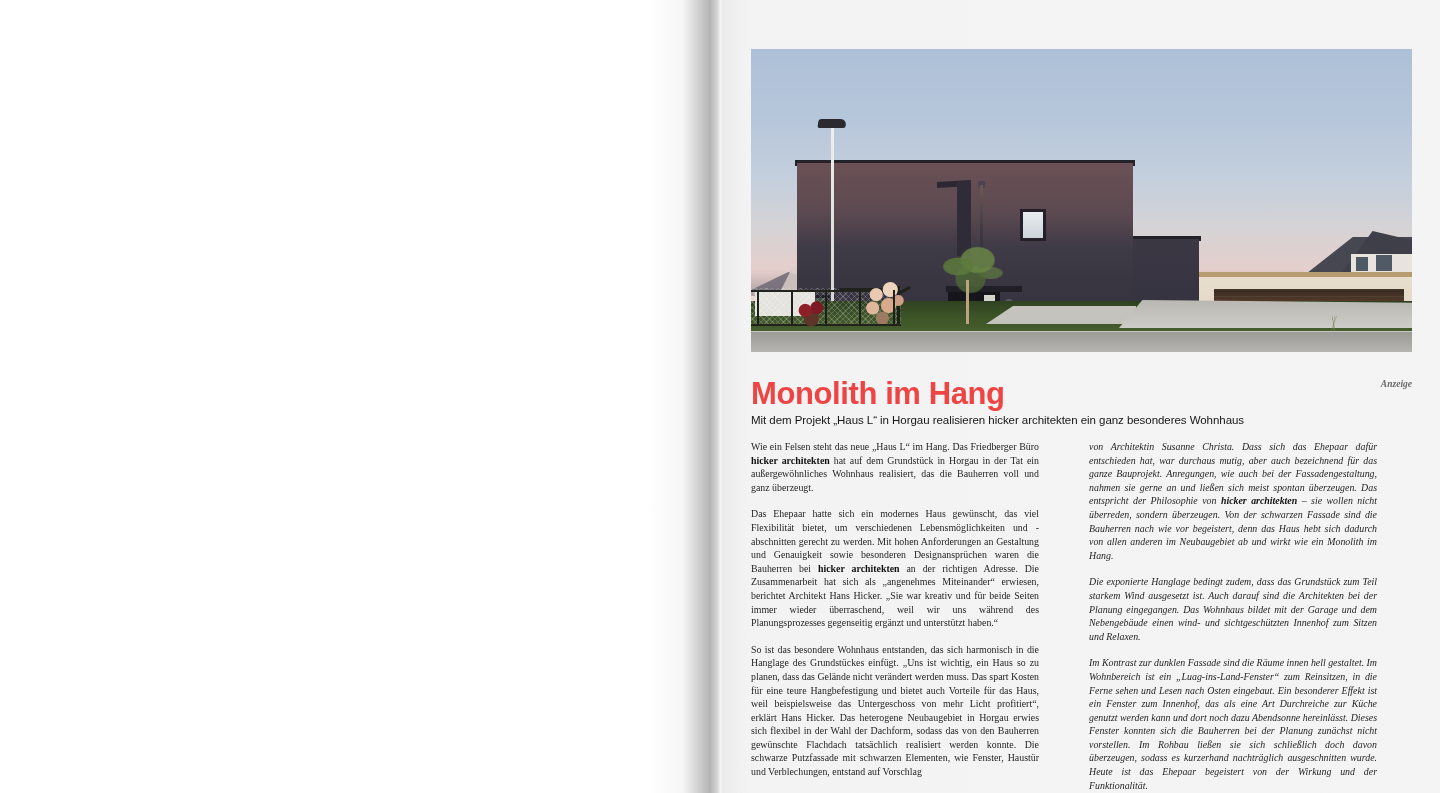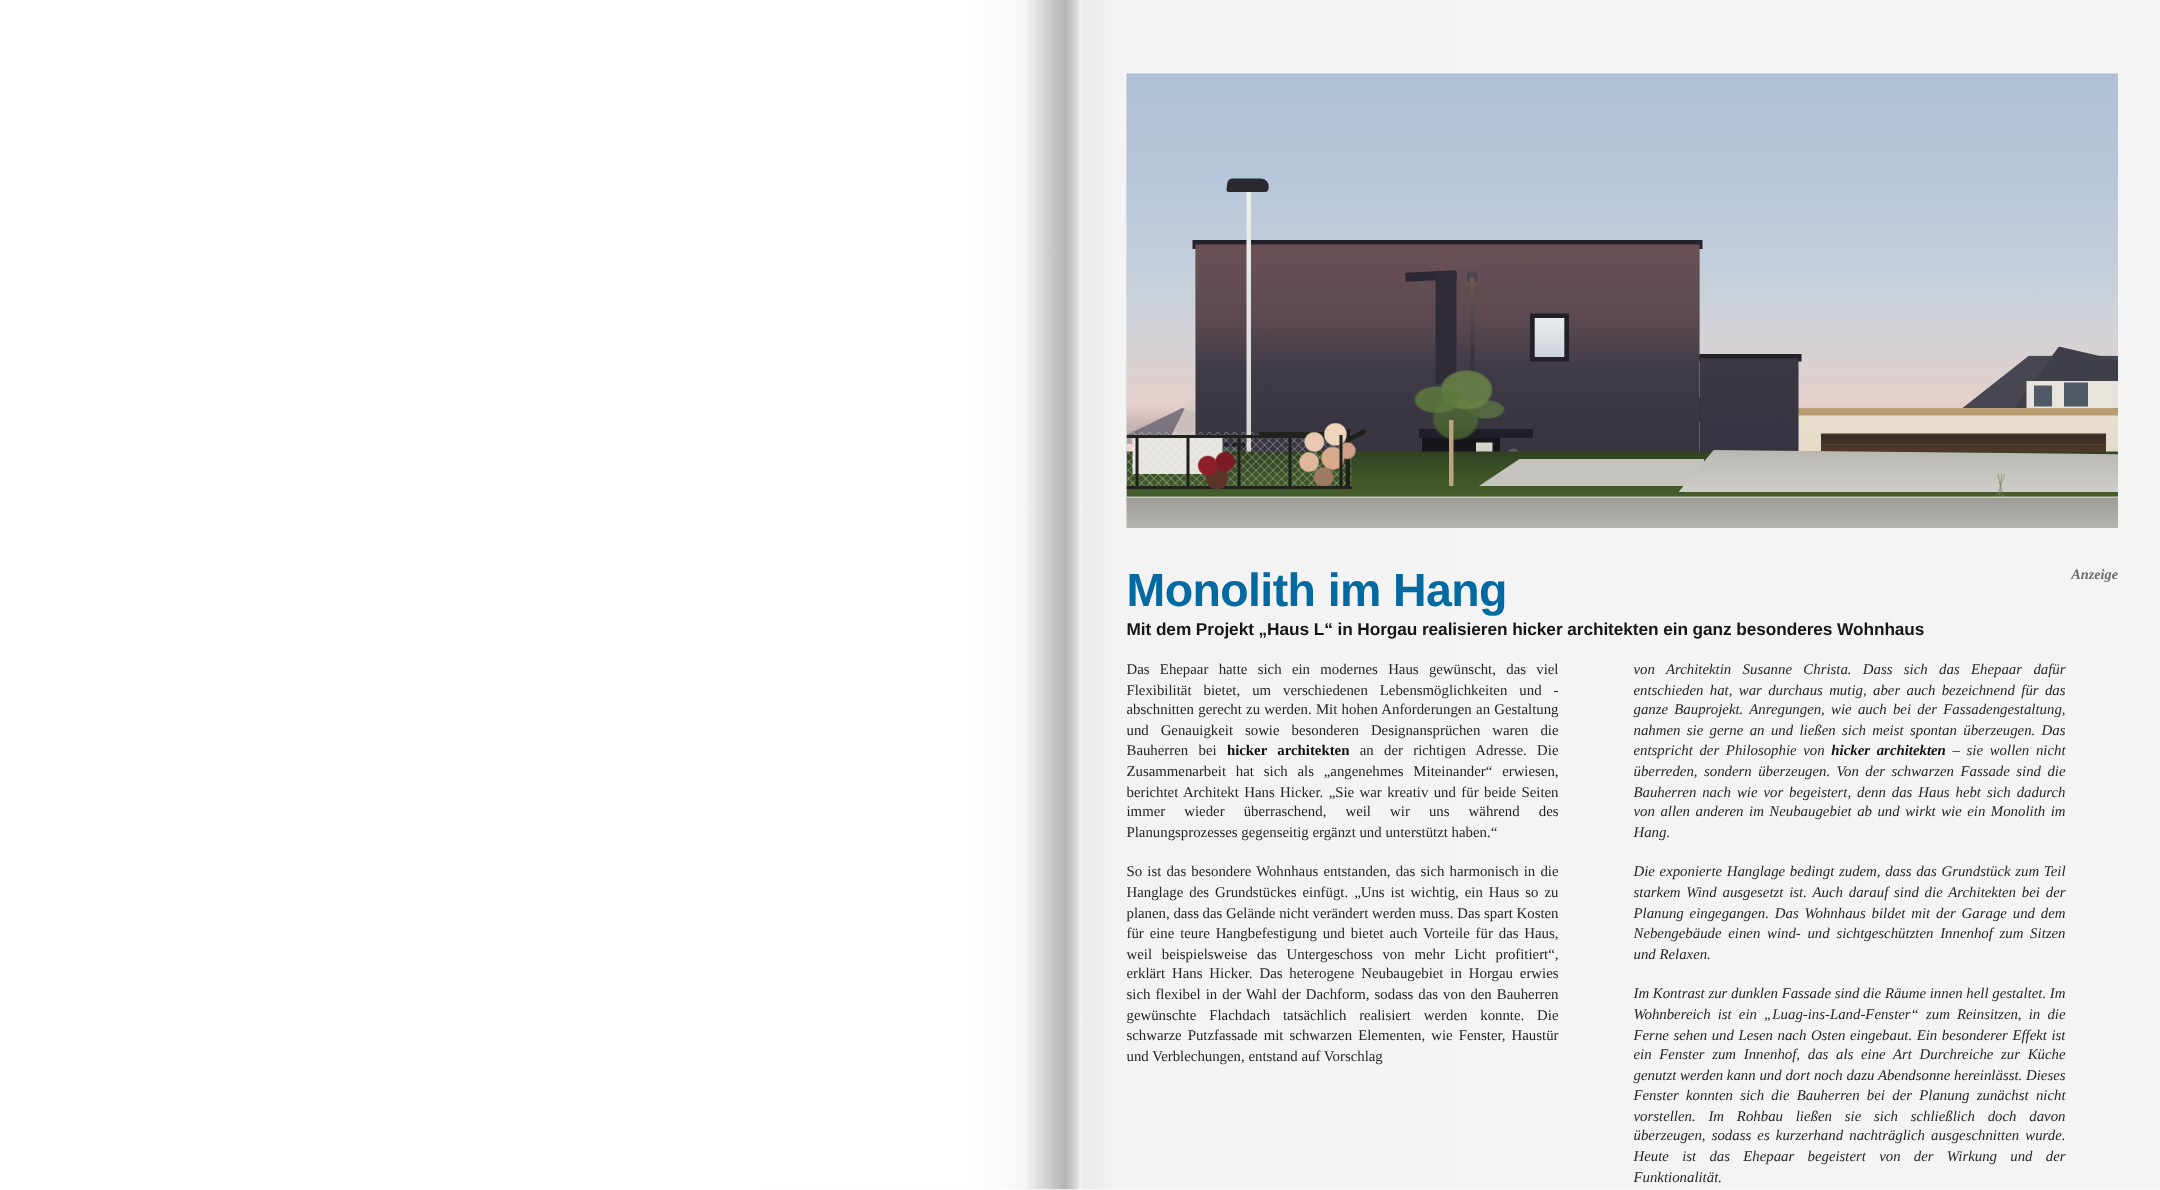--- a/index.html
+++ b/index.html
@@ -391,30 +391,30 @@
   }
 
   
   .headline {
     position: absolute;
     left: 751px; top: 378px;
     font-family: "Liberation Sans", "DejaVu Sans", sans-serif;
     font-size: 31px;
     font-weight: 700;
     letter-spacing: -0.4px;
-    color: #0369a1;
+    color: #ef4444;
     line-height: 1.05;
     white-space: nowrap;
   }
   .subhead {
     position: absolute;
     left: 751px; top: 414px;
     font-family: "Liberation Sans", "DejaVu Sans", sans-serif;
     font-size: 11.5px;
-    font-weight: 700;
+    font-weight: 400;
     color: #161616;
     white-space: nowrap;
     letter-spacing: -0.05px;
   }
   .anzeige {
     position: absolute;
     right: 28px; top: 379px;
     font-family: "Liberation Serif", serif;
     font-style: italic;
     font-size: 9.5px;
@@ -530,20 +530,21 @@
       <div class="fence-post" style="left: 74px; bottom: 26px; height: 36px;"></div>
       <div class="fence-post" style="left: 108px; bottom: 26px; height: 36px;"></div>
       <div class="fence-post" style="left: 142px; bottom: 26px; height: 36px;"></div>
     </div>
 
   <div class="headline">Monolith im Hang</div>
   <div class="subhead">Mit dem Projekt „Haus L“ in Horgau realisieren hicker architekten ein ganz besonderes Wohnhaus</div>
   <div class="anzeige">Anzeige</div>
 
   <div class="col left">
+    <p><span>Wie ein Felsen steht das neue „Haus L“ im Hang. Das Friedberger Büro </span><b>hicker architekten</b><span> hat auf dem Grundstück in Horgau in der Tat ein außergewöhnliches Wohnhaus realisiert, das die Bauherren voll und ganz überzeugt.</span></p>
     <p><span>Das Ehepaar hatte sich ein modernes Haus gewünscht, das viel Flexibilität bietet, um verschiedenen Lebensmöglichkeiten und -abschnitten gerecht zu werden. Mit hohen Anforderungen an Gestaltung und Genauigkeit sowie besonderen Designansprüchen waren die Bauherren bei </span><b>hicker architekten</b><span> an der richtigen Adresse. Die Zusammenarbeit hat sich als „angenehmes Miteinander“ erwiesen, berichtet Architekt Hans Hicker. „Sie war kreativ und für beide Seiten immer wieder überraschend, weil wir uns während des Planungsprozesses gegenseitig ergänzt und unterstützt haben.“</span></p>
     <p>So ist das besondere Wohnhaus entstanden, das sich harmonisch in die Hanglage des Grundstückes einfügt. „Uns ist wichtig, ein Haus so zu planen, dass das Gelände nicht verändert werden muss. Das spart Kosten für eine teure Hangbefestigung und bietet auch Vorteile für das Haus, weil beispielsweise das Untergeschoss von mehr Licht profitiert“, erklärt Hans Hicker. Das heterogene Neubaugebiet in Horgau erwies sich flexibel  in der Wahl der Dachform, sodass das von den Bauherren gewünschte Flachdach tatsächlich realisiert werden konnte. Die schwarze Putzfassade mit schwarzen Elementen, wie Fenster, Haustür und Verblechungen, entstand auf Vorschlag</p>
   </div>
 
   <div class="col right">
     <p><span>von Architektin Susanne Christa. Dass sich das Ehepaar dafür entschieden hat, war durchaus mutig, aber auch bezeichnend für das ganze Bauprojekt. Anregungen, wie auch bei der Fassadengestaltung, nahmen sie gerne an und ließen sich meist spontan überzeugen. Das entspricht der Philosophie von </span><b>hicker architekten</b><span> – sie wollen nicht überreden, sondern überzeugen. Von der schwarzen Fassade sind die Bauherren nach wie vor begeistert, denn das Haus hebt sich dadurch von allen anderen im Neubaugebiet ab und wirkt wie ein Monolith im Hang.</span></p>
     <p>Die exponierte Hanglage bedingt zudem, dass das Grundstück zum Teil starkem Wind ausgesetzt ist. Auch darauf sind die Architekten bei der Planung eingegangen. Das Wohnhaus bildet mit der Garage und dem Nebengebäude einen wind- und sichtgeschützten Innenhof zum Sitzen und Relaxen.</p>
     <p style="margin-bottom: 0px;"><span>Im Kontrast zur dunklen Fassade sind die Räume innen hell gestaltet. Im Wohnbereich ist ein „Luag-ins-Land-Fenster“ zum Reinsitzen, in die Ferne sehen und Lesen nach Osten eingebaut. Ein besonderer Effekt ist ein Fenster zum Innenhof, das als eine Art Durchreiche zur Küche genutzt werden kann und dort noch dazu Abendsonne hereinlässt. Dieses Fenster konnten sich die Bauherren bei der Planung zunächst nicht vorstellen. Im Rohbau ließen sie sich schließlich doch davon überzeugen, sodass es kurzerhand nachträglich ausgeschnitten wurde. Heute ist das Ehepaar begeistert von der Wirkung und der Funktionalität.</span></p>
     <div class="lastline">
       <span class="frag">„Die Hart-</span>

